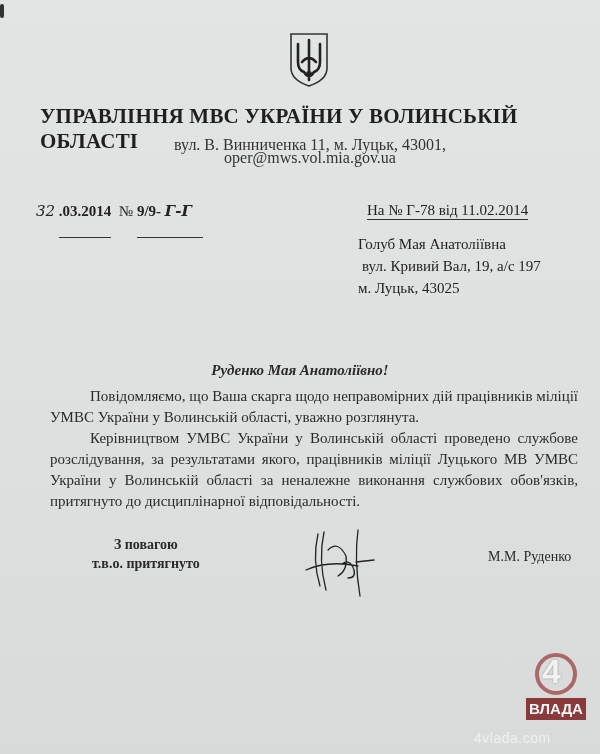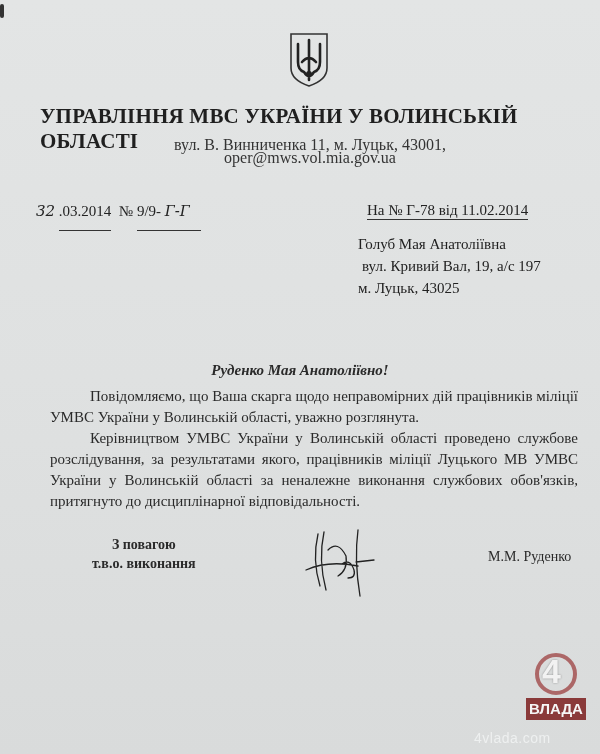--- a/index.html
+++ b/index.html
@@ -27,21 +27,21 @@
     letter-spacing: 0.2px; color: #1f1f1f;
   }
   .org-addr {
     position: absolute; left: 150px; top: 138px; width: 320px;
     text-align: center; font-size: 16px; line-height: 13px; color: #333;
   }
   .ref-left {
     position: absolute; left: 36px; top: 202px; font-size: 15px; color: #222;
   }
   .ref-left .hw { font-family: "DejaVu Serif", serif; font-style: italic; font-size: 15px; }
-  .ref-left .u { border-bottom: 1px solid #333; padding-bottom: 11px; }
+  .ref-left .u { border-bottom: 1px solid #333; padding-bottom: 18px; font-weight: bold; }
   .ref-right {
     position: absolute; left: 367px; top: 202px; font-size: 15px; color: #222;
     border-bottom: 1px solid #333;
   }
   .recipient {
     position: absolute; left: 358px; top: 233px; font-size: 15px; line-height: 22px; color: #222;
   }
   .recipient div:nth-child(2) { padding-left: 4px; }
   .salutation {
     position: absolute; left: 0; top: 362px; width: 600px; text-align: center;
@@ -109,21 +109,21 @@
 
   <div class="salutation">Руденко Мая Анатоліївно!</div>
 
   <div class="body-text">
     <p>Повідомляємо, що Ваша скарга щодо неправомірних дій працівників міліції УМВС України у Волинській області,  уважно розглянута.</p>
     <p>Керівництвом УМВС України у Волинській області проведено службове розслідування, за результатами якого, працівників міліції Луцького МВ УМВС України у Волинській області за неналежне виконання службових обов'язків, притягнуто до дисциплінарної відповідальності.</p>
   </div>
 
   <div class="closing">
     <div>З повагою</div>
-    <div>т.в.о. виконання</div>
+    <div>т.в.о. притягнуто</div>
   </div>
 
   <svg class="signature" viewBox="0 0 80 80">
     <path d="M20 14 Q14 40 22 66 M26 12 Q20 40 28 70 M8 50 Q30 40 60 46 M30 30 Q40 20 48 36 Q50 50 40 56 M44 44 Q52 38 56 50 Q58 58 50 58 M60 10 Q56 40 62 76 M58 42 L76 40" fill="none" stroke="#222" stroke-width="1.3" stroke-linecap="round"></path>
   </svg>
 
   <div class="signer">М.М. Руденко</div>
 
   <div class="logo">
     <svg width="60" height="50" style="position:absolute;left:0;top:0">

